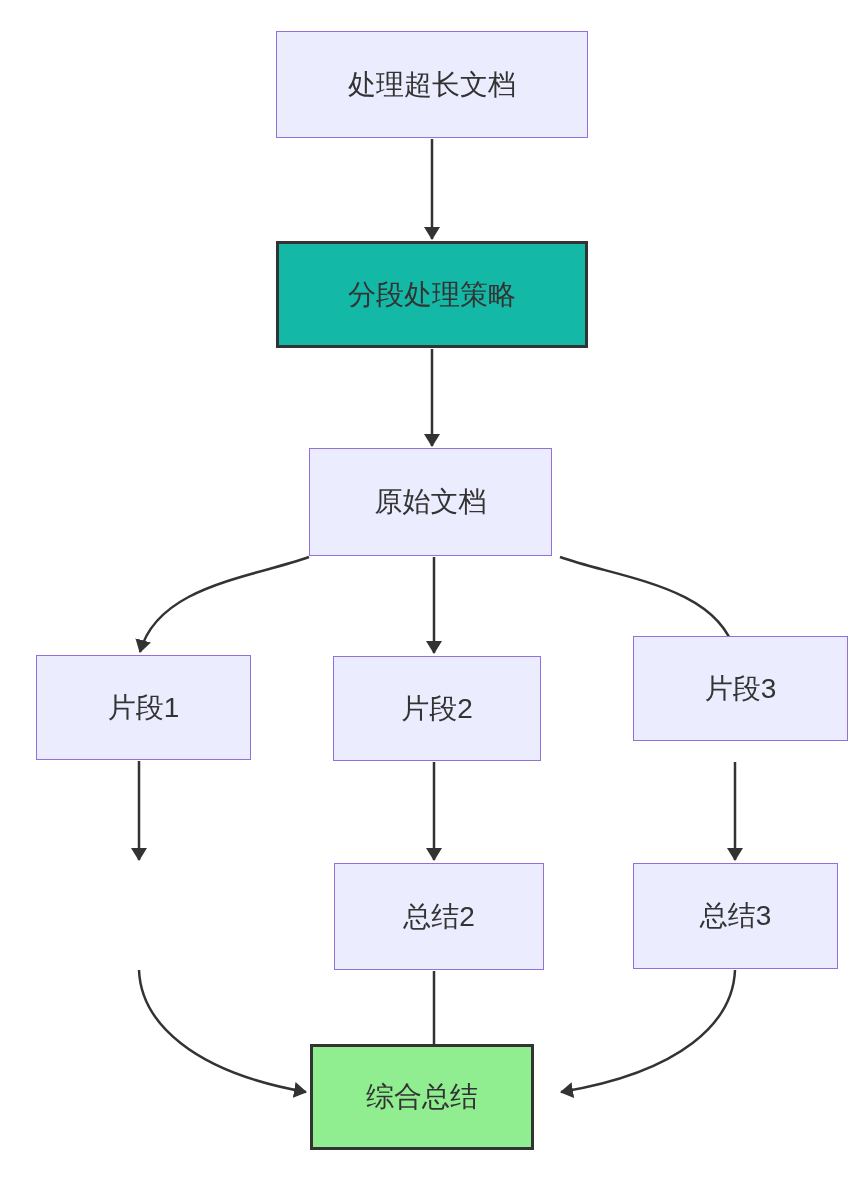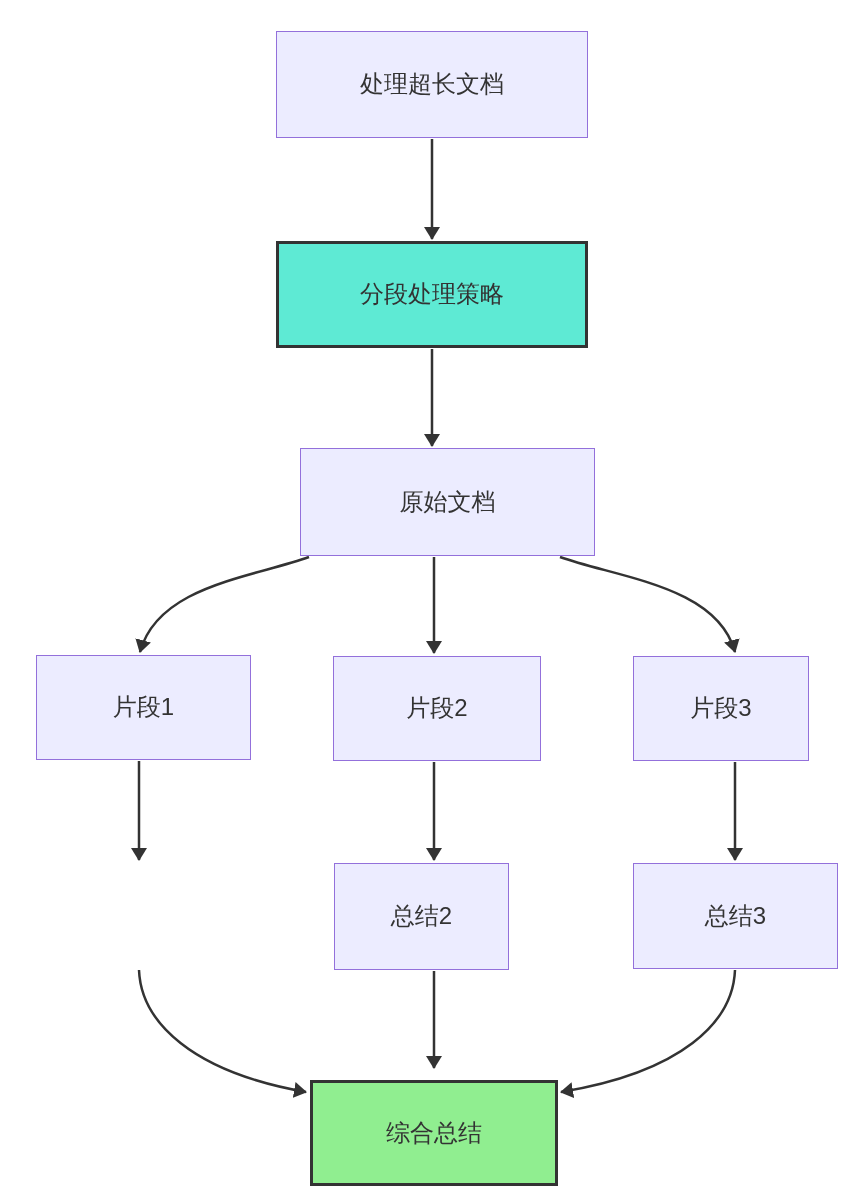--- a/index.html
+++ b/index.html
@@ -25,27 +25,27 @@
   }
   .node {
     position: absolute;
     box-sizing: border-box;
     display: flex;
     align-items: center;
     justify-content: center;
     background: #ECECFF;
     border: 1.7px solid #9370DB;
     color: #333333;
-    font-size: 24px;
+    font-size: 28px;
     line-height: 1.2;
     white-space: nowrap;
     user-select: none;
   }
   .node.highlight {
-    background: #5eead4;
+    background: #14b8a6;
     border: 3px solid #333333;
   }
   .node.final {
     background: #90EE90;
     border: 3px solid #333333;
   }
 </style>
 </head>
 <body>
 
@@ -73,42 +73,42 @@
   </svg>
 
   <div class="node" style="left:276px; top:31px; width:312px; height:107px;">
     <span>处理超长文档</span>
   </div>
 
   <div class="node highlight" style="left:276px; top:241px; width:312px; height:107px;">
     <span>分段处理策略</span>
   </div>
 
-  <div class="node" style="left:300px; top:448px; width:295px; height:108px;">
+  <div class="node" style="left:309px; top:448px; width:243px; height:108px;">
     <span>原始文档</span>
   </div>
 
   <div class="node" style="left:36px; top:655px; width:215px; height:105px;">
     <span>片段1</span>
   </div>
 
   <div class="node" style="left:333px; top:656px; width:208px; height:105px;">
     <span>片段2</span>
   </div>
 
-  <div class="node" style="left:633px; top:656px; width:176px; height:105px;">
+  <div class="node" style="left:633px; top:636px; width:215px; height:105px;">
     <span>片段3</span>
   </div>
 
 
-  <div class="node" style="left:334px; top:863px; width:175px; height:107px;">
+  <div class="node" style="left:334px; top:863px; width:210px; height:107px;">
     <span>总结2</span>
   </div>
 
   <div class="node" style="left:633px; top:863px; width:205px; height:106px;text-align:center;">
     <span>总结3</span>
   </div>
 
-  <div class="node final" style="left:310px; top:1080px; width:248px; height:106px;">
+  <div class="node final" style="left:310px; top:1044px; width:224px; height:106px;">
     <span>综合总结</span>
   </div>
 
 </div>
 
 </body></html>

